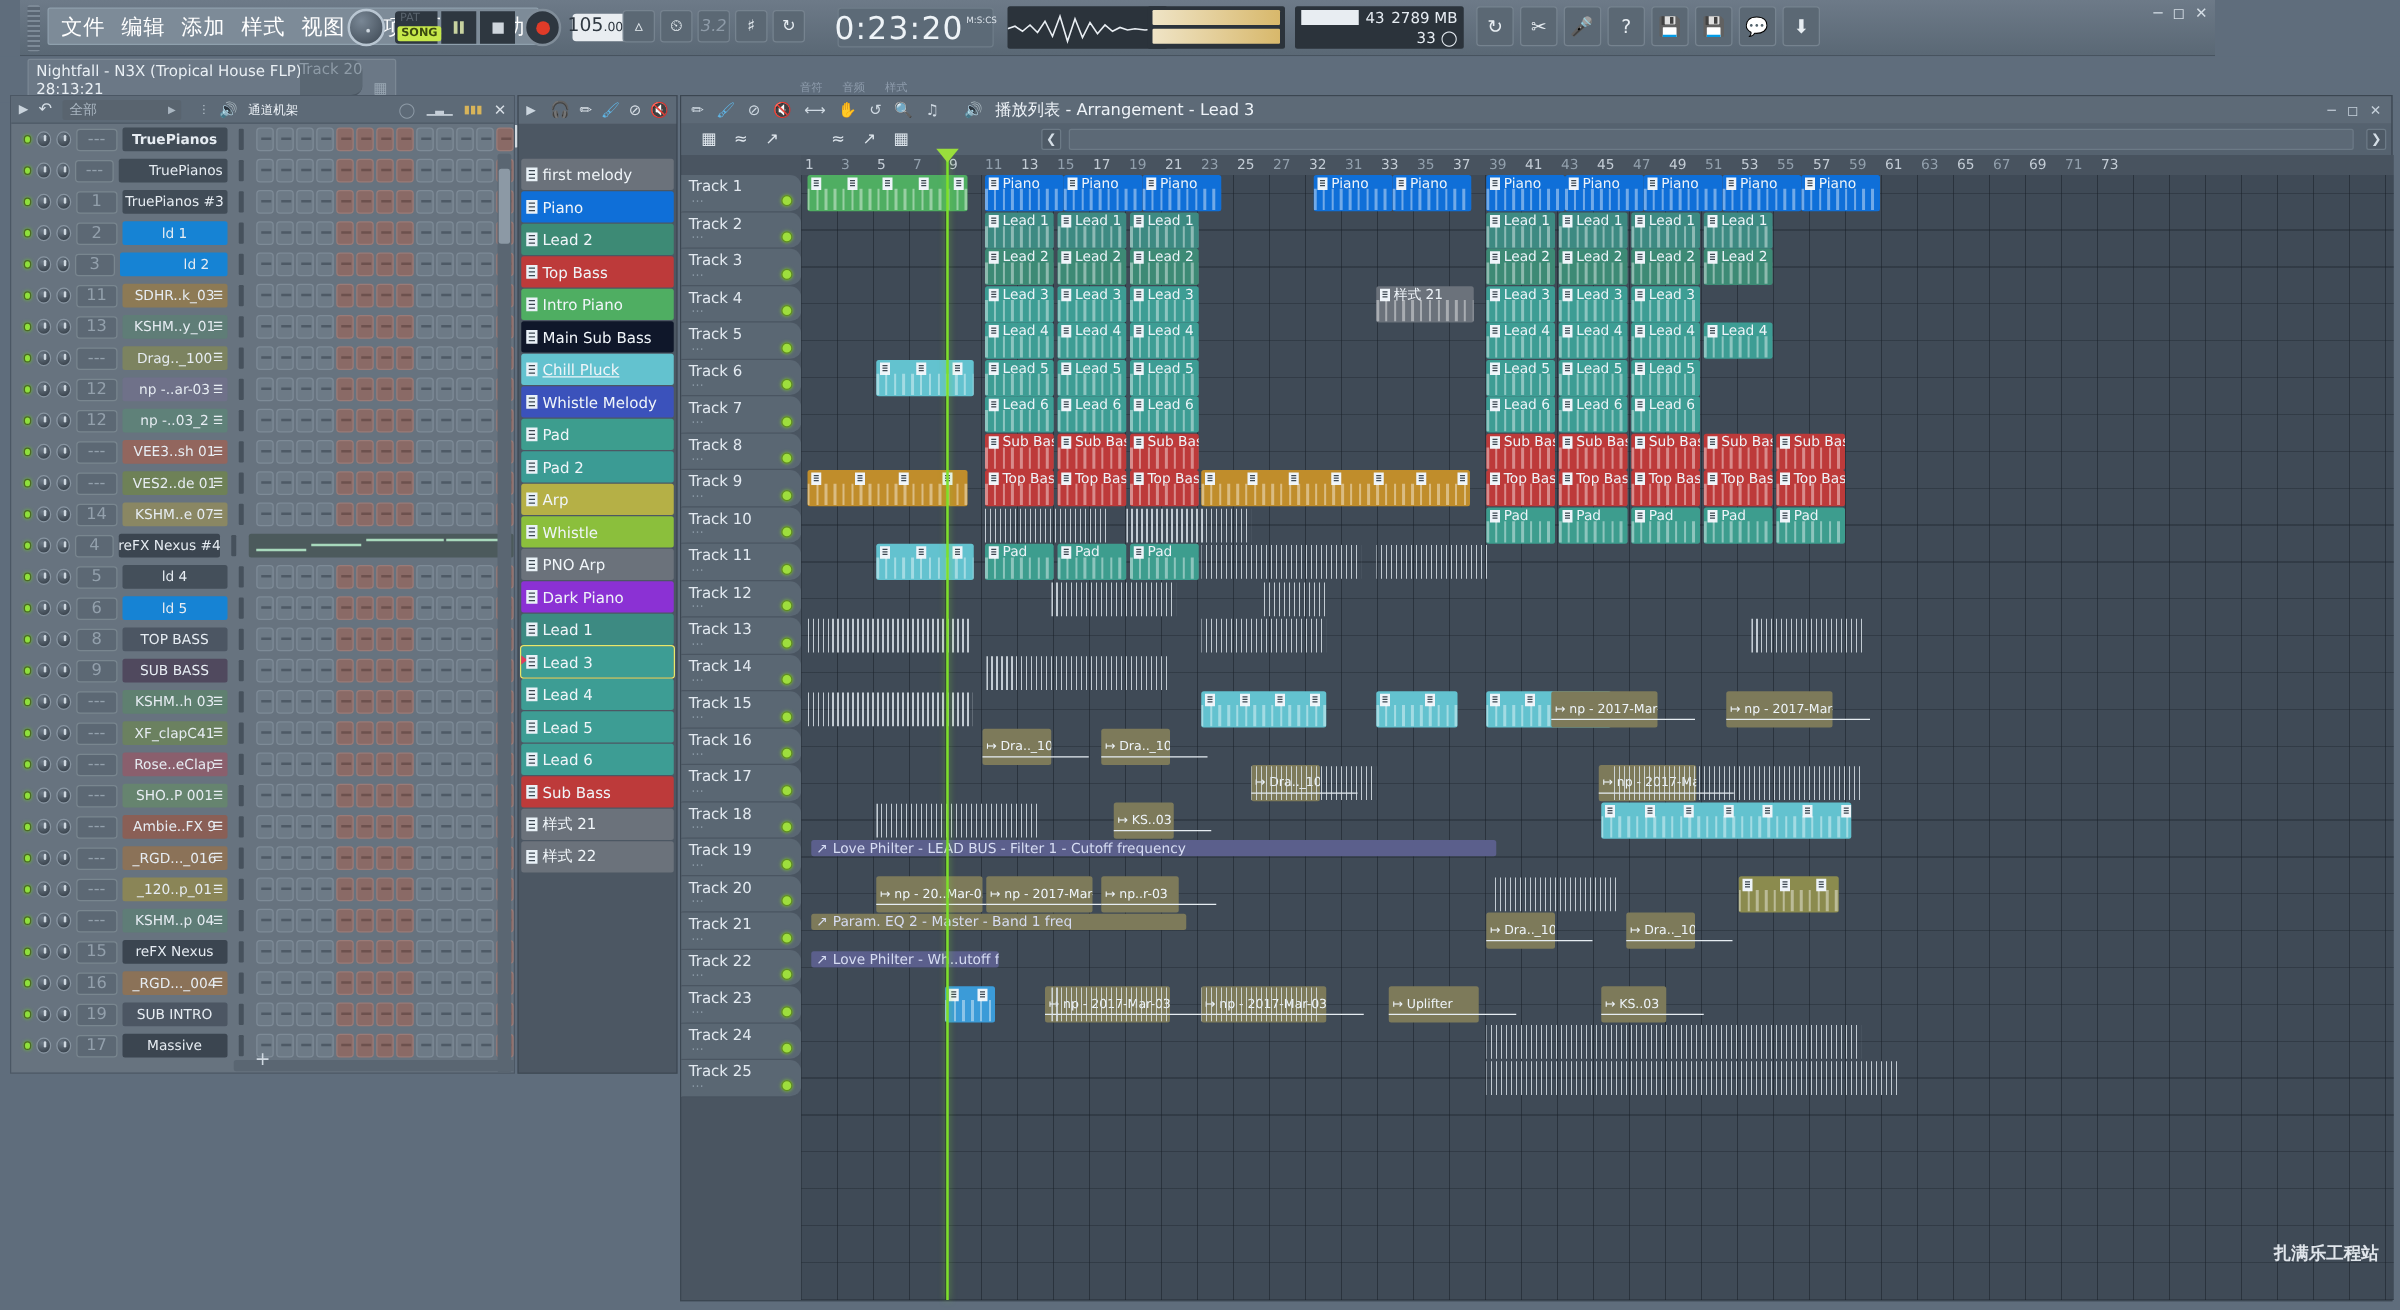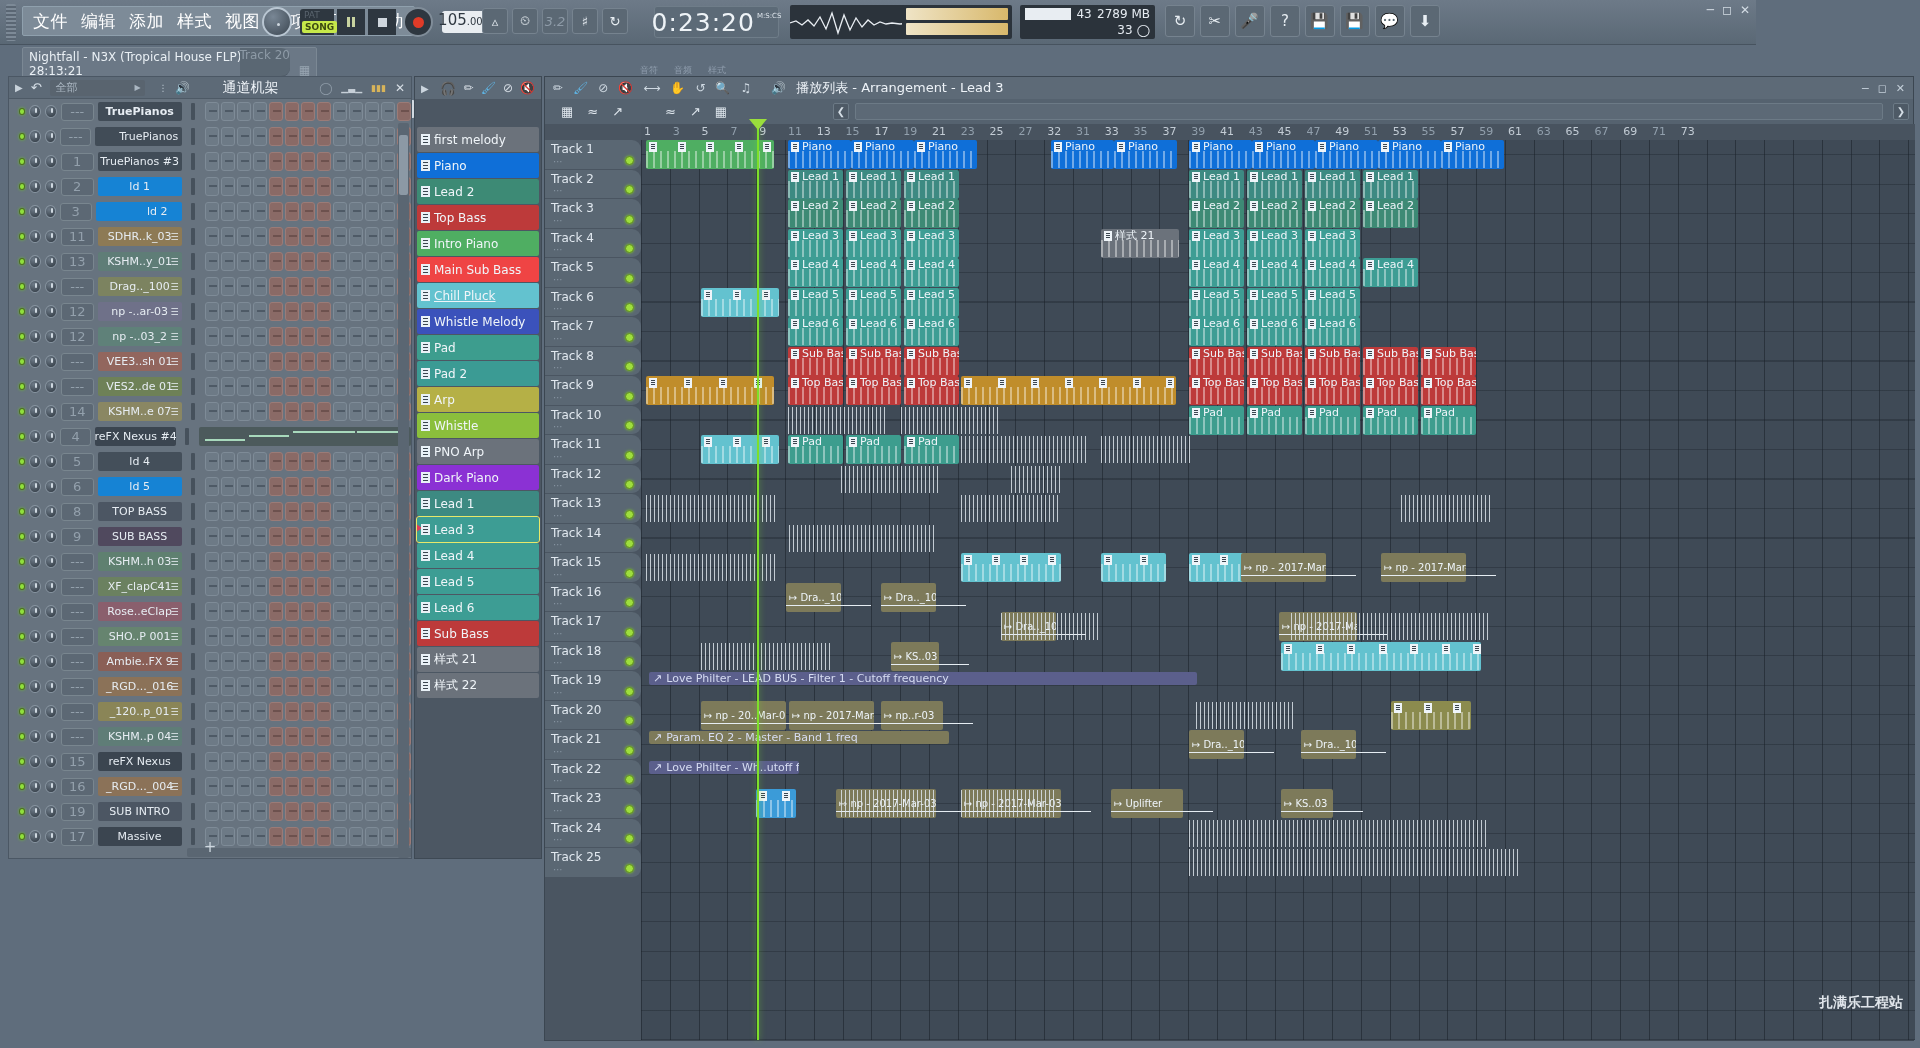--- a/index.html
+++ b/index.html
@@ -6,21 +6,21 @@
   html,body{
     width:1920px; height:1048px; overflow:hidden;
     background:#5d6b7a;
     font-family:"DejaVu Sans","Liberation Sans",sans-serif;
     font-size:12px; color:#d8dfe6;
     -webkit-font-smoothing:none;
   }
   .app{position:relative;width:1920px;height:1048px;background:#5f6d7c;}
 
   
-  .topbar{position:absolute;left:0;top:0;width:1756px;height:45px;
+  .topbar{position:absolute;left:16px;top:0;width:1756px;height:45px;
     background:linear-gradient(#6d7a88,#5a6875);border-bottom:1px solid #47535f;}
   .grip{position:absolute;left:6px;top:4px;width:10px;height:37px;
     background:repeating-linear-gradient(#7d8a97 0 2px,#5a6673 2px 4px);border-radius:2px;}
   .menu{position:absolute;left:22px;top:6px;height:30px;
     background:#7d8b98;border:1px solid #8fa0ad;border-radius:2px;display:flex;align-items:center;padding:0 10px;gap:13px;}
   .menu span{color:#ffffff;font-size:17px;letter-spacing:.5px;}
   .knob{width:30px;height:30px;border-radius:50%;
     background:radial-gradient(circle at 35% 30%,#798795,#3c4752);
     border:2px solid #b9c6d2;position:relative;}
   .knob::after{content:"";position:absolute;left:50%;top:55%;width:3px;height:3px;background:#cfd8e0;border-radius:50%;}
@@ -313,21 +313,21 @@
   <div class="rack">
     <div class="rack-hdr">
       <span class="ar">▶</span>
       <span class="und">↶</span>
       <span class="allbox">
         <span>全部</span>
         <span class="ar2">▶</span>
       </span>
       <span style="margin-left:6px;color:#b8c3cd;font-size:9px;">⋮</span>
       <span style="color:#d4dde5;">🔊</span>
-      <span style="color:#eef3f8;font-size:14px;margin-left:24px;">通道机架</span>
+      <span style="color:#eef3f8;font-size:10px;">通道机架</span>
       <span style="margin-left:auto;display:flex;gap:9px;align-items:center;">
         <span style="color:#8d9aa6;">◯</span>
         <span style="color:#c6cfd8;font-size:9px;">▁▃▁</span>
         <span style="color:#d8b45a;font-size:9px;">▮▮▮</span>
         <span>✕</span>
       </span>
     </div>
     <div class="rack-body">
       <div id="rack-rows">
           <div class="chrow">
@@ -1876,21 +1876,21 @@
           <span>Lead 2</span>
         </div>
         <div class="pk-item" style="background: rgb(189, 58, 58);">
           <span class="pk-ico"></span>
           <span>Top Bass</span>
         </div>
         <div class="pk-item" style="background: rgb(79, 174, 98);">
           <span class="pk-ico"></span>
           <span>Intro Piano</span>
         </div>
-        <div class="pk-item" style="background: #ef4444;">
+        <div class="pk-item" style="background: #0f172a;">
           <span class="pk-ico"></span>
           <span>Main Sub Bass</span>
         </div>
         <div class="pk-item" style="background: rgb(99, 194, 207); text-decoration: underline;">
           <span class="pk-ico"></span>
           <span>Chill Pluck</span>
         </div>
         <div class="pk-item" style="background: rgb(59, 82, 187);">
           <span class="pk-ico"></span>
           <span>Whistle Melody</span>

